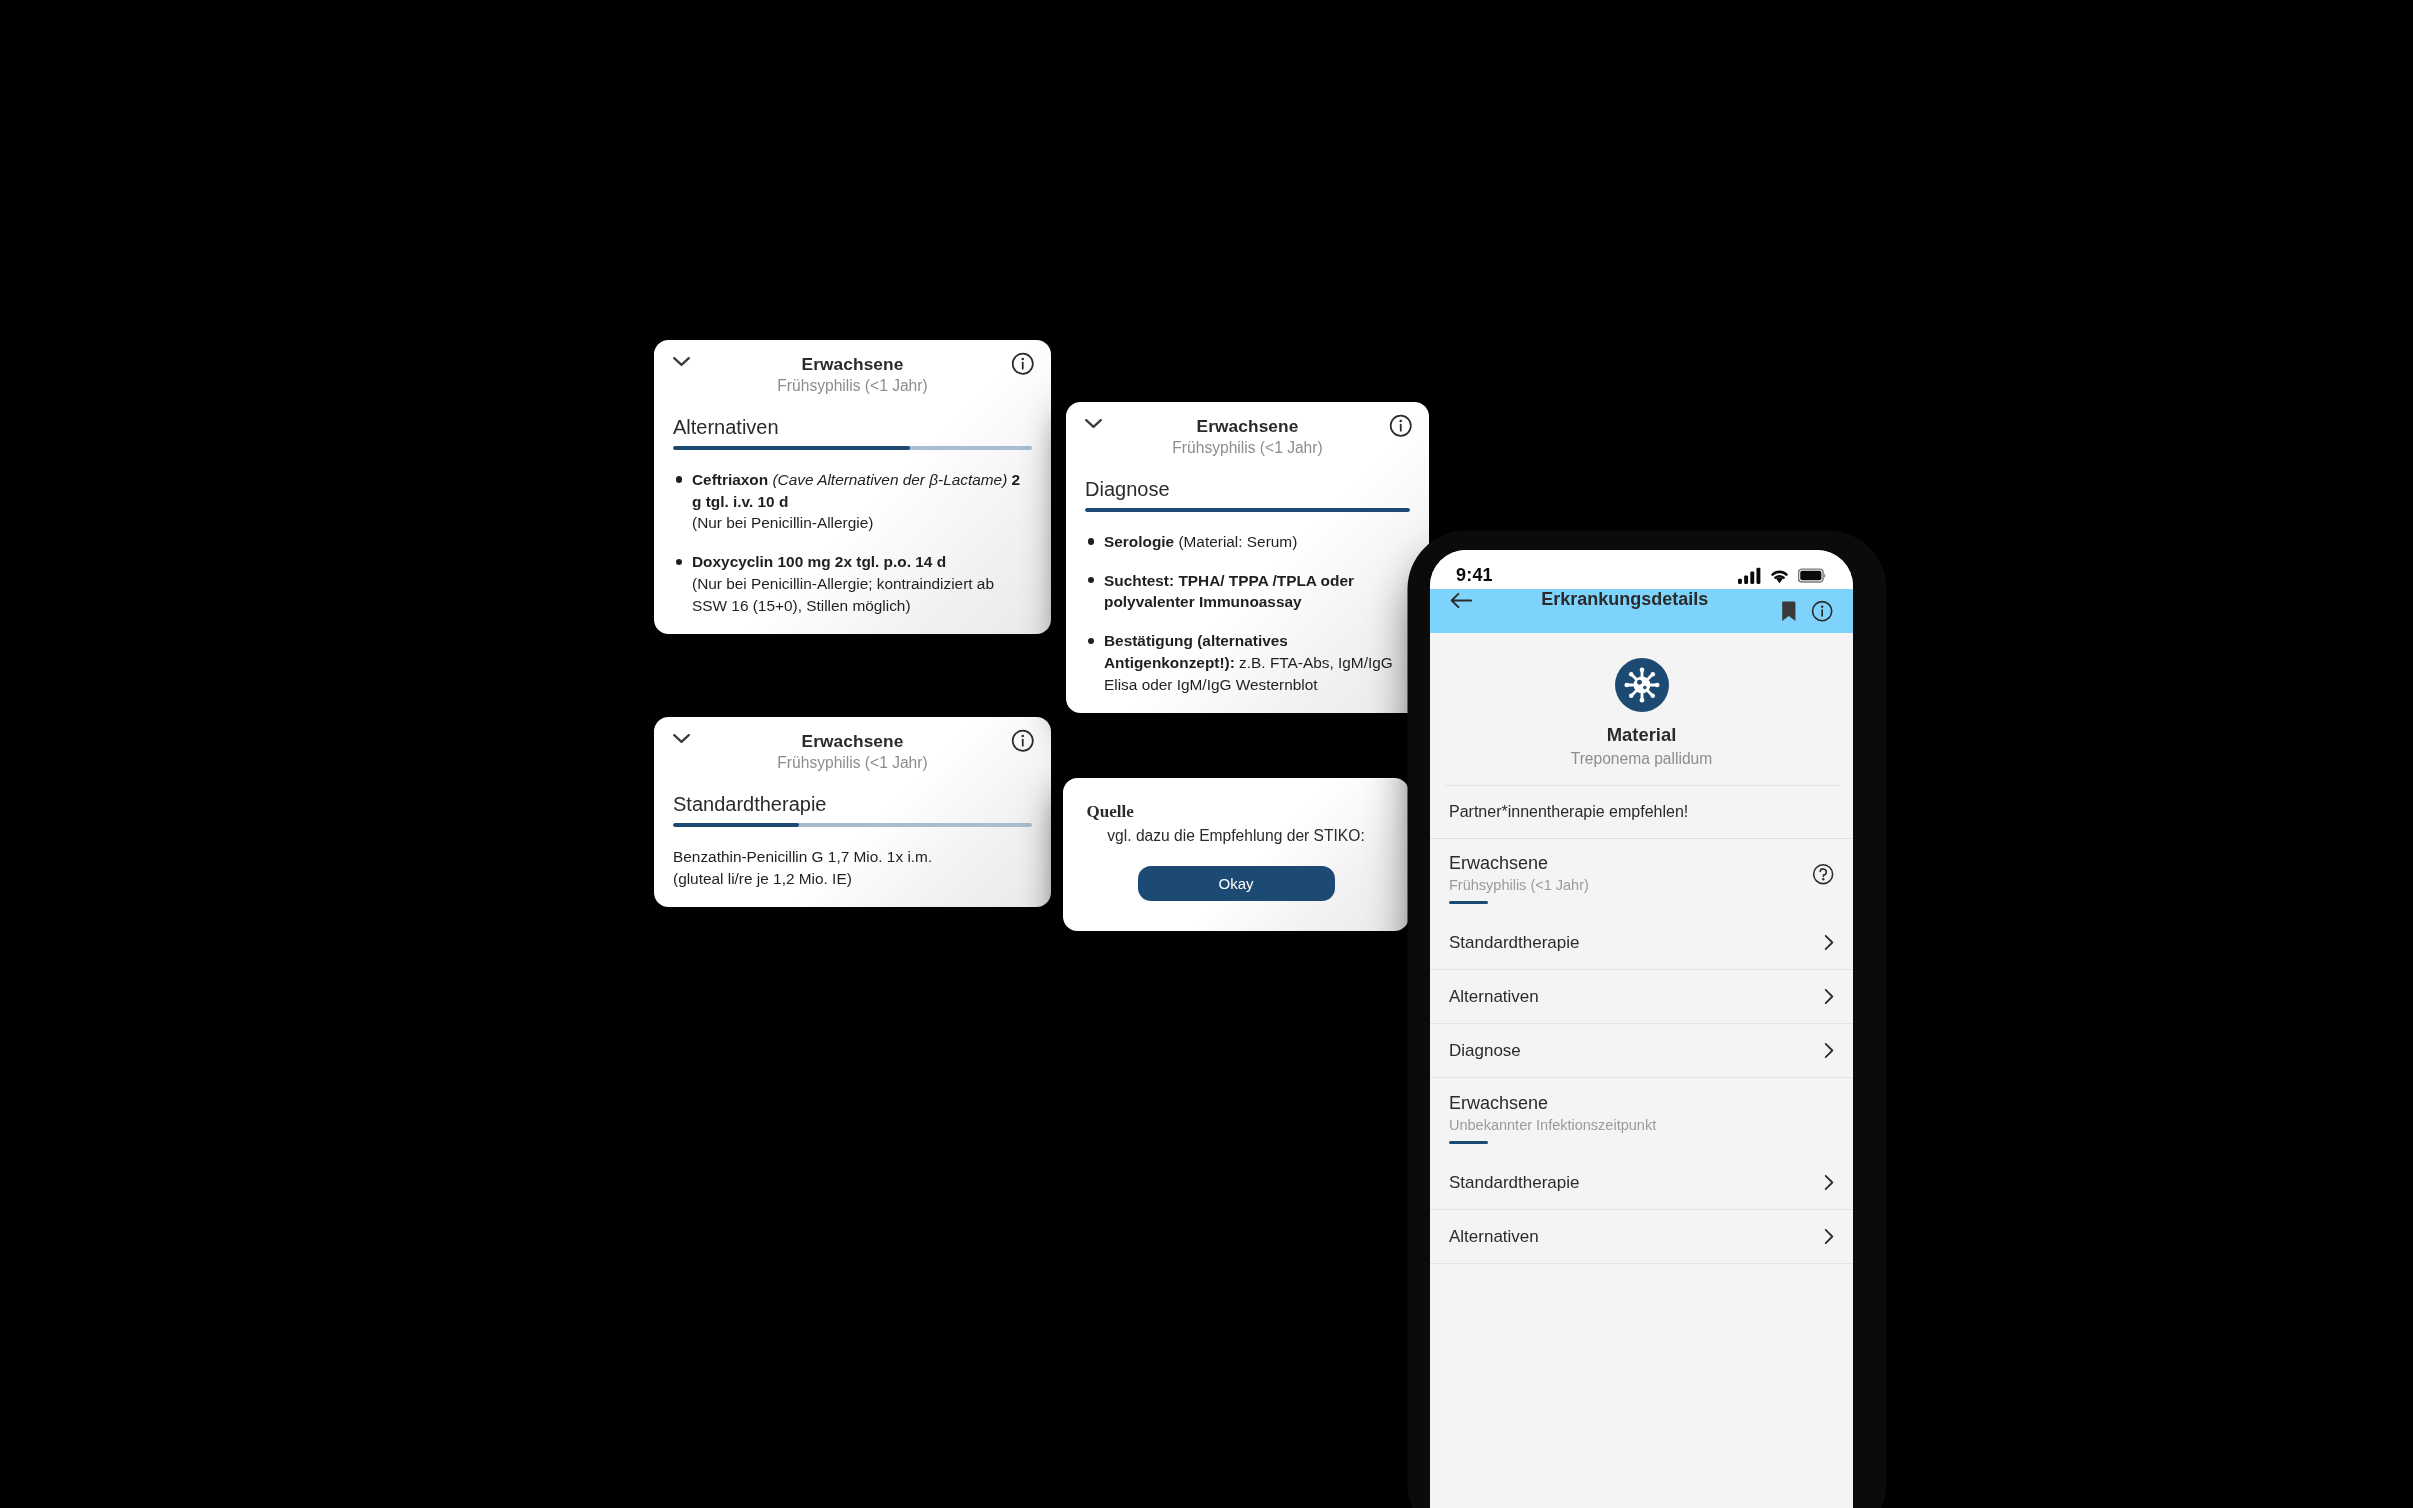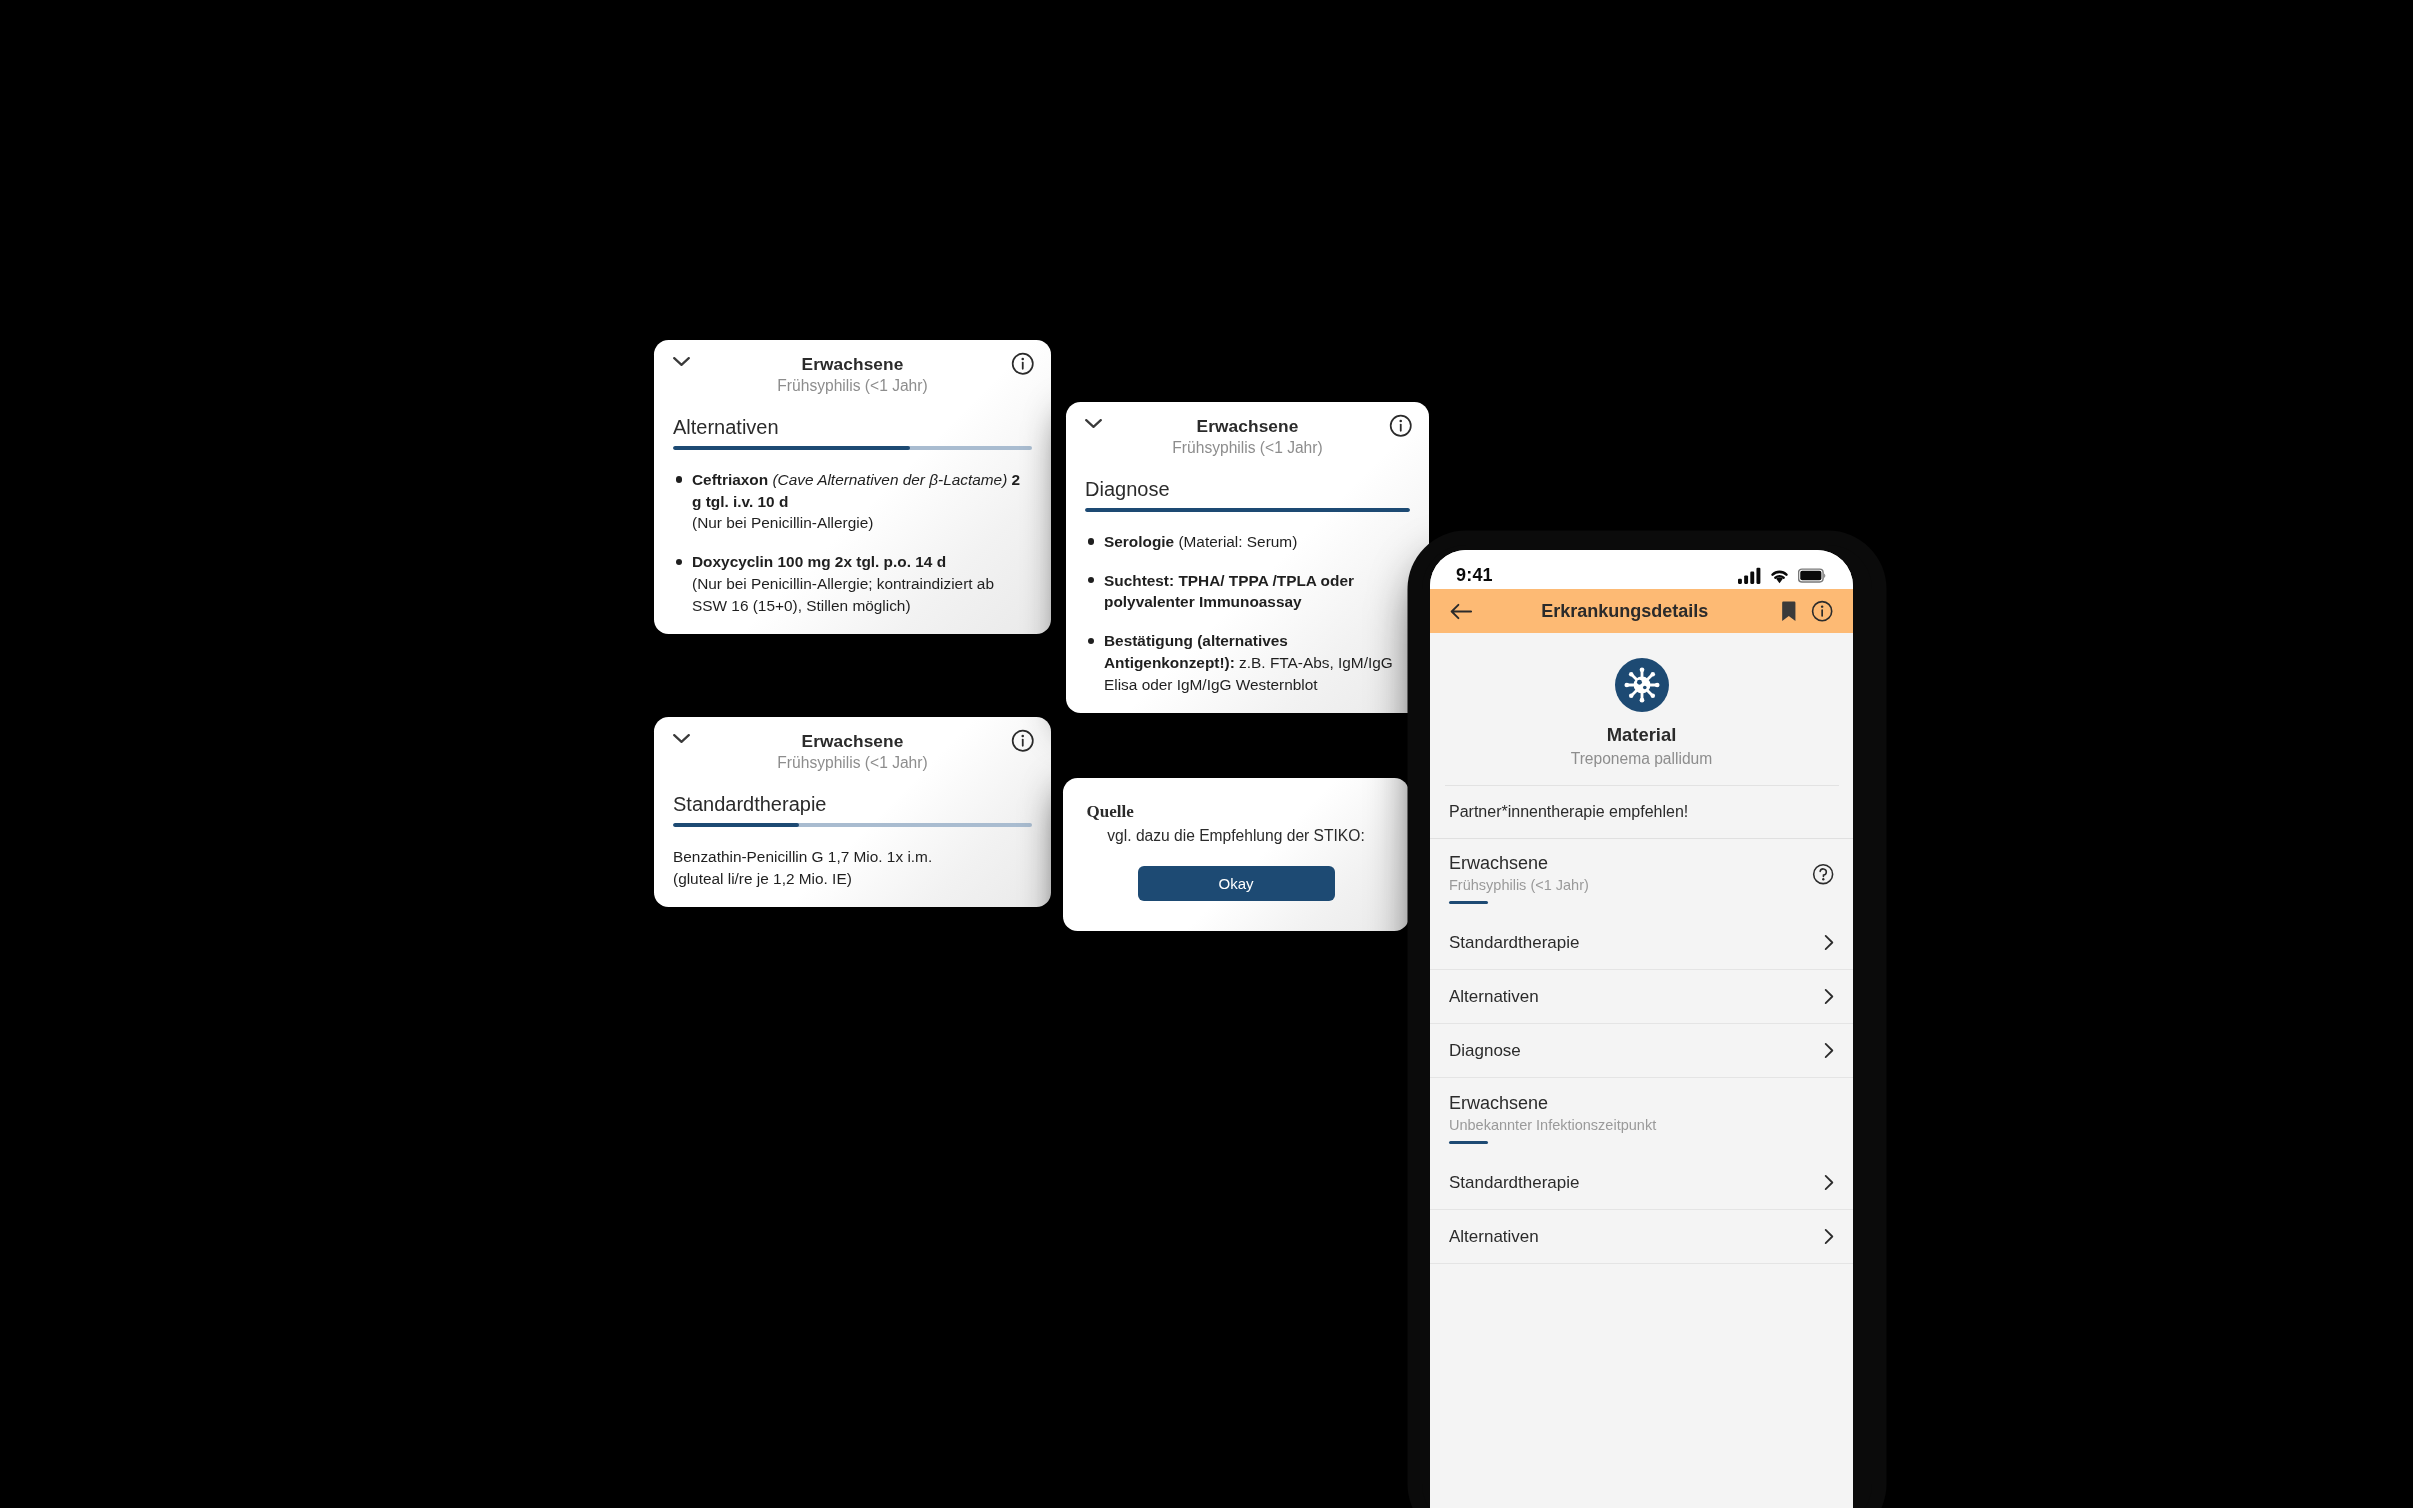--- a/index.html
+++ b/index.html
@@ -64,21 +64,21 @@
 
   
   .dlg-title{font-size:17px;font-weight:bold;color:#2b2b2b;font-family:Liberation Serif, serif;}
   .dlg-text{font-size:15.6px;color:#2b2b2b;text-align:center;line-height:1.38;margin-top:3px;}
   .dlg-link{
     display:block;color:#1d4a73;text-decoration:underline;
     font-size:15.6px;line-height:1.38;text-align:center;word-break:break-all;
   }
   .okay{
     margin:20px auto 10px auto;display:block;
-    width:197px;height:35px;border:none;border-radius:6px;
+    width:197px;height:35px;border:none;border-radius:13px;
     background:#1d4a73;color:#fff;font-size:15px;
     font-family:"Liberation Sans", sans-serif;cursor:pointer;
   }
 
   
   .phone-shadow{
     position:absolute;
     left:1422px;top:545px;width:450px;height:983px;
     border-radius:44px;
     box-shadow:0 0 0 14.5px #0b0b0b, 0 22.3px 50px rgba(0,0,0,.9);
@@ -88,21 +88,21 @@
     position:absolute;left:1430px;top:550px;width:423px;height:972px;
     background:#f4f4f4;border-radius:36px 36px 0 0;overflow:hidden;
   }
   .statusbar{
     height:39px;background:#fff;display:flex;align-items:flex-end;
     justify-content:space-between;padding:0 26px 3.4px 26px;box-sizing:border-box;
   }
   .st-time{font-size:18px;font-weight:bold;color:#0a0a0a;letter-spacing:0.2px;}
   .st-icons{display:flex;align-items:flex-end;gap:7.8px;}
   .navbar{
-    height:44px;background:#fdba74;display:flex;align-items:center;
+    height:44px;background:#7dd3fc;display:flex;
     padding:0 19px;box-sizing:border-box;gap:12px;
   }
   .nav-title{
     flex:1;text-align:center;font-size:18px;font-weight:bold;color:#2b2b2b;
   }
   .nav-ic{width:23.5px;height:23.5px;display:flex;align-items:center;justify-content:center;}
   .nav-right{display:flex;align-items:center;gap:10px;}
 
   .hero{background:#f4f4f4;padding:24.6px 0 17px 0;text-align:center;}
   .virus{

